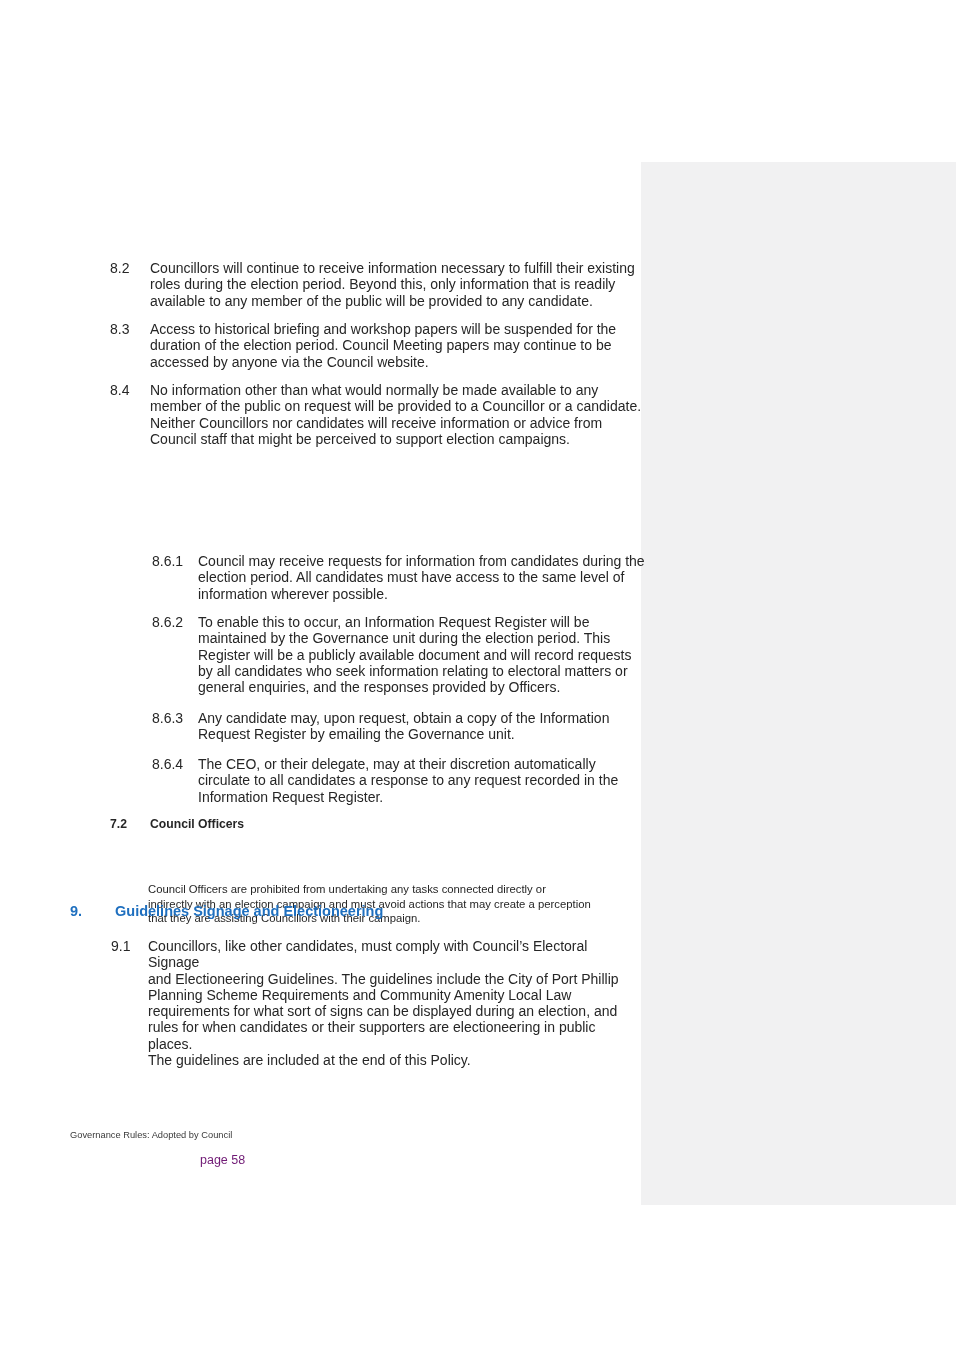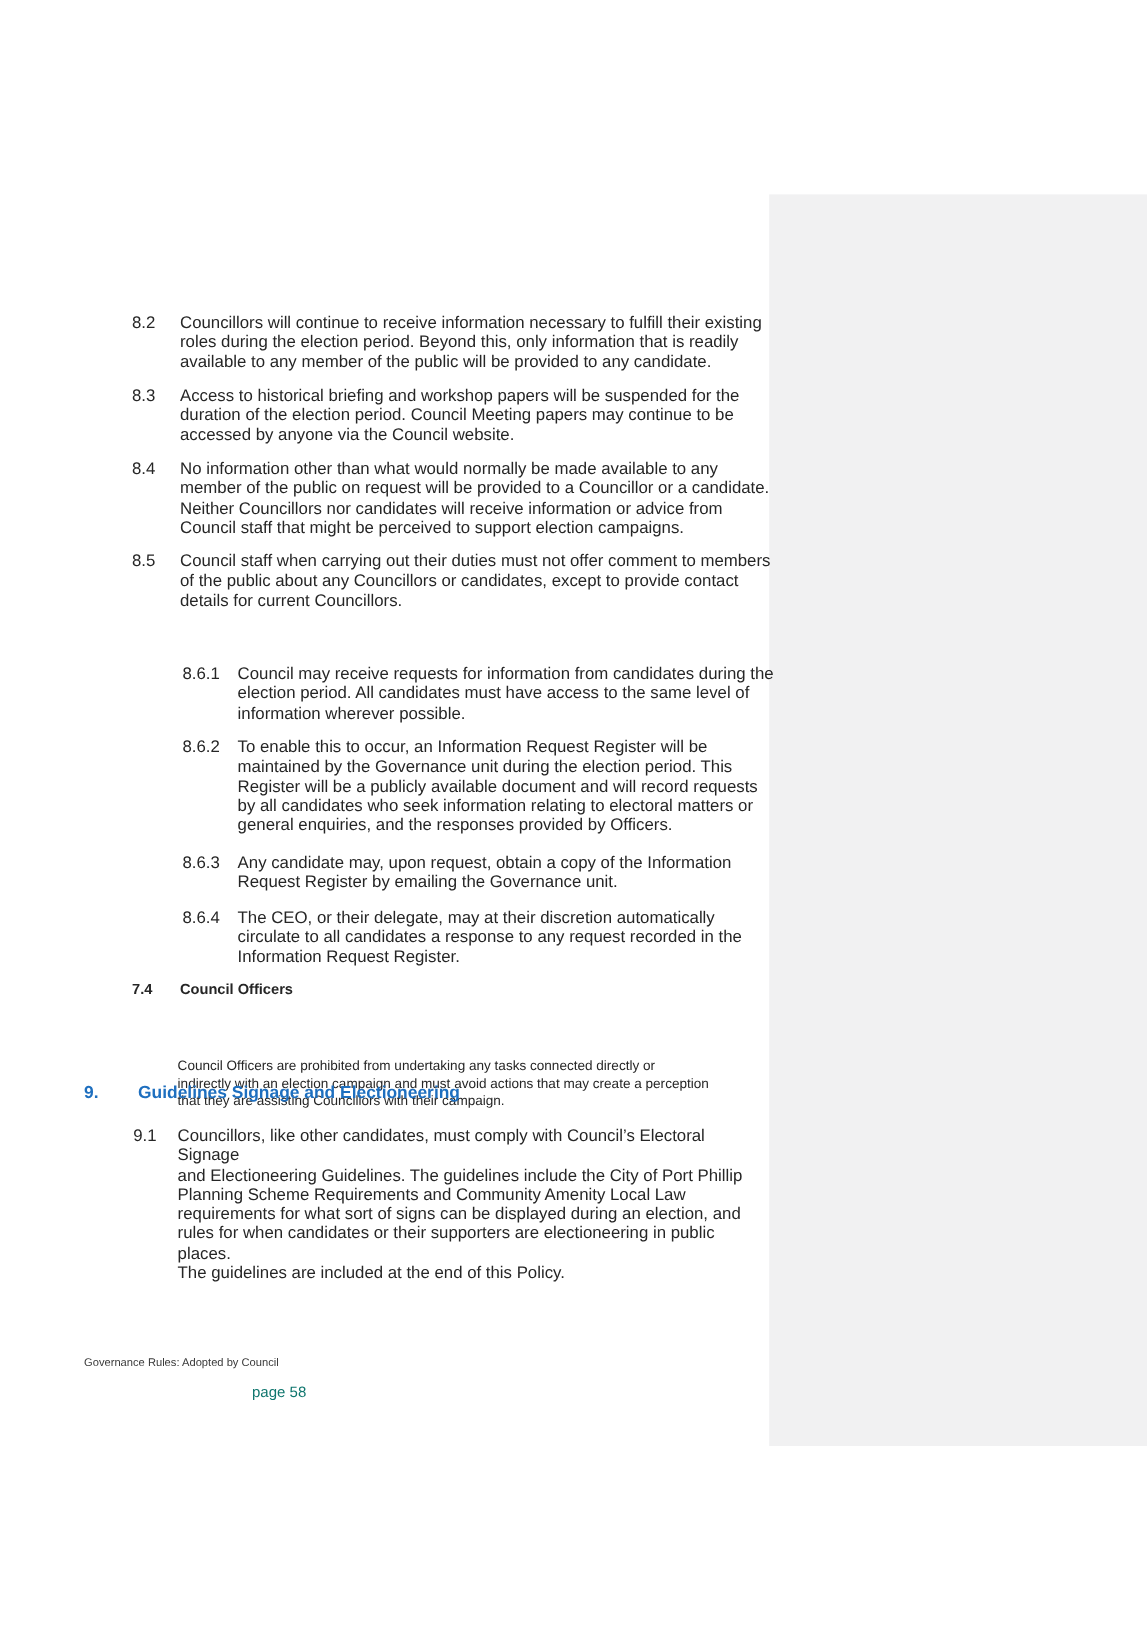--- a/index.html
+++ b/index.html
@@ -73,23 +73,23 @@
   .c91 .num { width: 37px; }
 
   .footer-title {
     position: absolute;
     left: 70px; top: 1130px;
     font-size: 9.3px;
     color: #3a3a3a;
   }
   .footer-page {
     position: absolute;
-    left: 210px; top: 1153px;
+    left: 200px; top: 1153px;
     font-size: 12.5px;
-    color: #0f766e;
+    color: #701a75;
   }
 </style>
 </head>
 <body>
 
 <div class="page">
 
   <div class="side-panel"></div>
 
   <div class="clause lvl1" style="top:260px">
@@ -107,26 +107,20 @@
   </div>
 
   <div class="clause lvl1" style="top:382px">
     <span class="num">8.4</span>
     <span class="txt">No information other than what would normally be made available to any
 member of the public on request will be provided to a Councillor or a candidate.
 Neither Councillors nor candidates will receive information or advice from
 Council staff that might be perceived to support election campaigns.</span>
   </div>
 
-  <div class="clause lvl1" style="top:459px">
-    <span class="num">8.5</span>
-    <span class="txt">Council staff when carrying out their duties must not offer comment to members
-of the public about any Councillors or candidates, except to provide contact
-details for current Councillors.</span>
-  </div>
 
 
   <div class="clause lvl2" style="top:553px">
     <span class="num">8.6.1</span>
     <span class="txt">Council may receive requests for information from candidates during the
 election period. All candidates must have access to the same level of
 information wherever possible.</span>
   </div>
 
   <div class="clause lvl2" style="top:614px">
@@ -145,21 +139,21 @@
   </div>
 
   <div class="clause lvl2" style="top:756px">
     <span class="num">8.6.4</span>
     <span class="txt">The CEO, or their delegate, may at their discretion automatically
 circulate to all candidates a response to any request recorded in the
 Information Request Register.</span>
   </div>
 
   <div class="subhead">
-    <span class="num">7.4</span>
+    <span class="num">7.2</span>
     <span class="txt">Council Officers</span>
   </div>
 
   <div class="plain-para">Council Officers are prohibited from undertaking any tasks connected directly or
 indirectly with an election campaign and must avoid actions that may create a perception
 that they are assisting Councillors with their campaign.</div>
 
   <div class="section-heading">
     <span class="num">9.</span>
     <span class="txt">Guidelines Signage and Electioneering</span>

